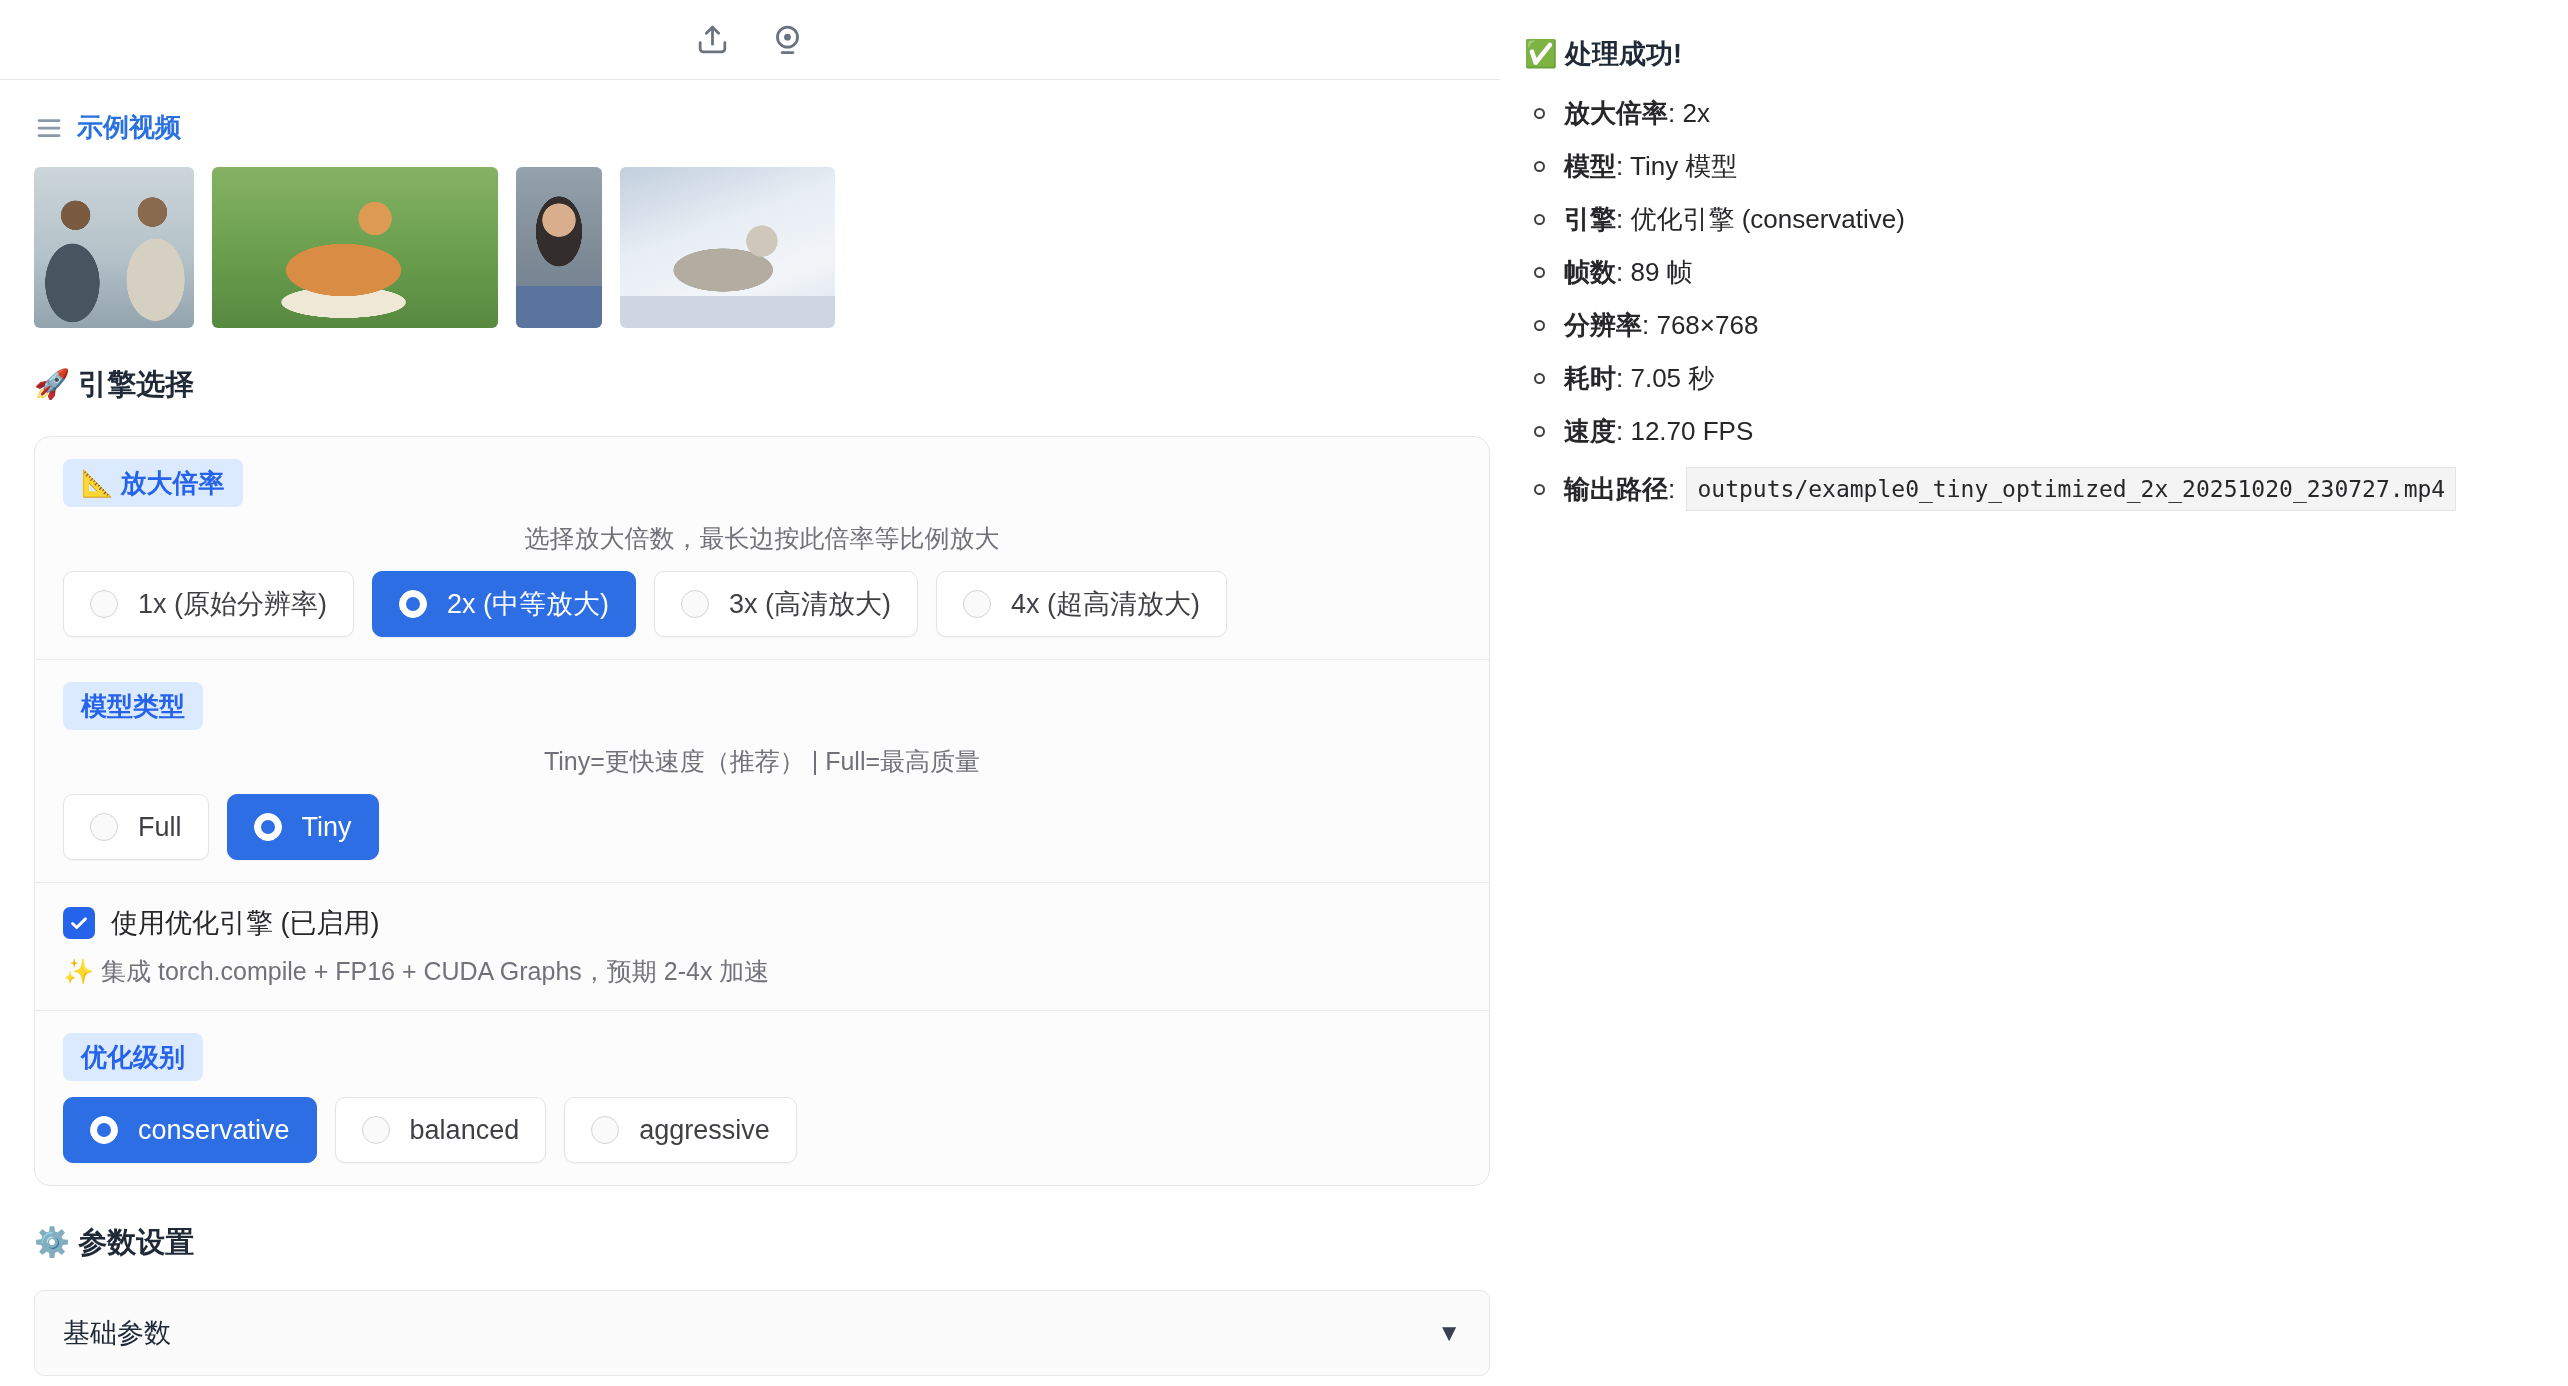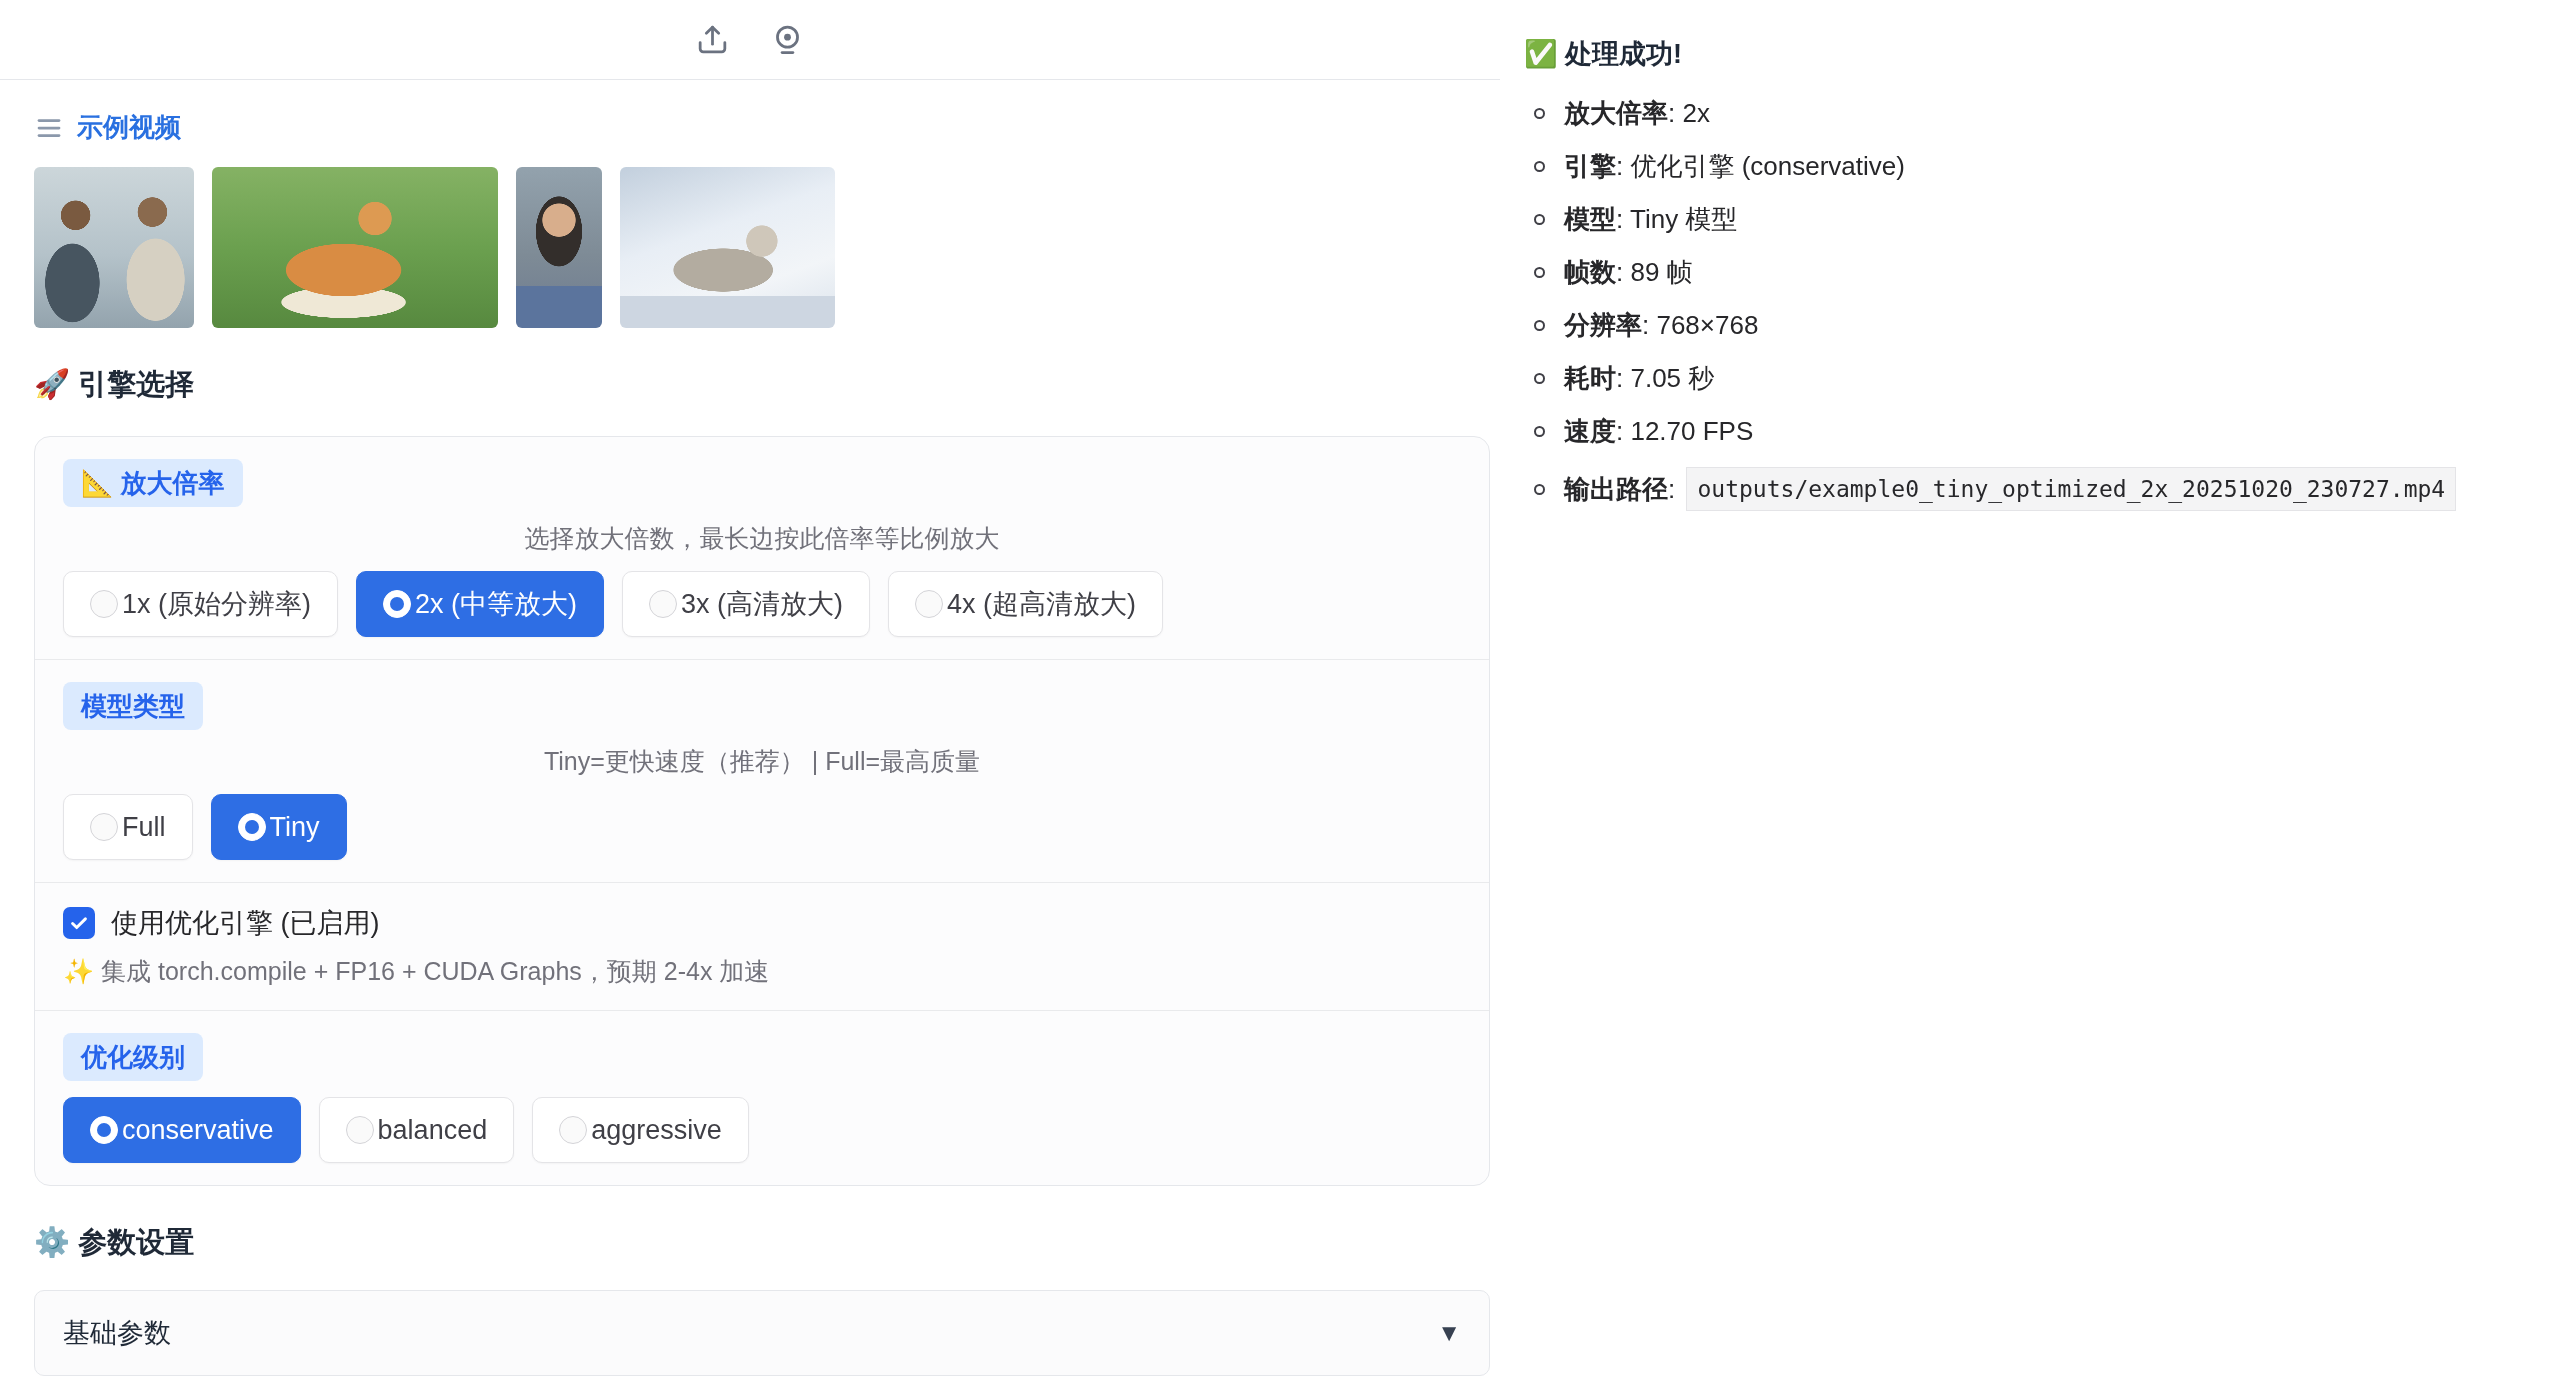--- a/index.html
+++ b/index.html
@@ -70,21 +70,21 @@
   .block + .block { border-top:1px solid #e9eaec; }
 
   .badge {
     display:inline-block; background:#dbeafe; color:#2563eb;
     font-weight:700; font-size:26px; padding:9px 18px; border-radius:8px; line-height:30px;
   }
   .desc { margin-top:14px; color:#71717a; font-size:25px; line-height:34px;text-align:center; }
 
   .chip-row { display:flex; gap:18px; margin-top:16px; }
   .chip {
-    display:flex; align-items:center; gap:4px;
+    display:flex; align-items:center; gap:20px;
     background:#ffffff; border:1px solid #e4e4e7; border-radius:10px;
     padding:0 26px; height:66px; font-size:27px; color:#3f3f46;
     box-shadow:0 1px 2px rgba(0,0,0,.04); cursor:pointer; white-space:nowrap;
   }
   .chip.selected { background:#2e6ee4; border-color:#2e6ee4; color:#ffffff; }
   .radio {
     width:28px; height:28px; border-radius:50%;
     background:#fafafa; border:1px solid #d4d4d8; position:relative; flex:none;
   }
   .chip.selected .radio { background:#ffffff; border-color:#ffffff; }
@@ -256,27 +256,27 @@
   <div class="right-col">
     <div class="result-title">✅ 处理成功!</div>
     <ul class="result-list">
       <li>
         <span class="bullet"></span>
         <span class="item-label">放大倍率</span>
           <span class="item-value">: 2x</span>
       </li>
       <li>
         <span class="bullet"></span>
+        <span class="item-label">模型</span>
+          <span class="item-value">: Tiny 模型</span>
+      </li>
+      <li>
+        <span class="bullet"></span>
         <span class="item-label">引擎</span>
           <span class="item-value">: 优化引擎 (conservative)</span>
-      </li>
-      <li>
-        <span class="bullet"></span>
-        <span class="item-label">模型</span>
-          <span class="item-value">: Tiny 模型</span>
       </li>
       <li>
         <span class="bullet"></span>
         <span class="item-label">帧数</span>
           <span class="item-value">: 89 帧</span>
       </li>
       <li>
         <span class="bullet"></span>
         <span class="item-label">分辨率</span>
           <span class="item-value">: 768×768</span>

